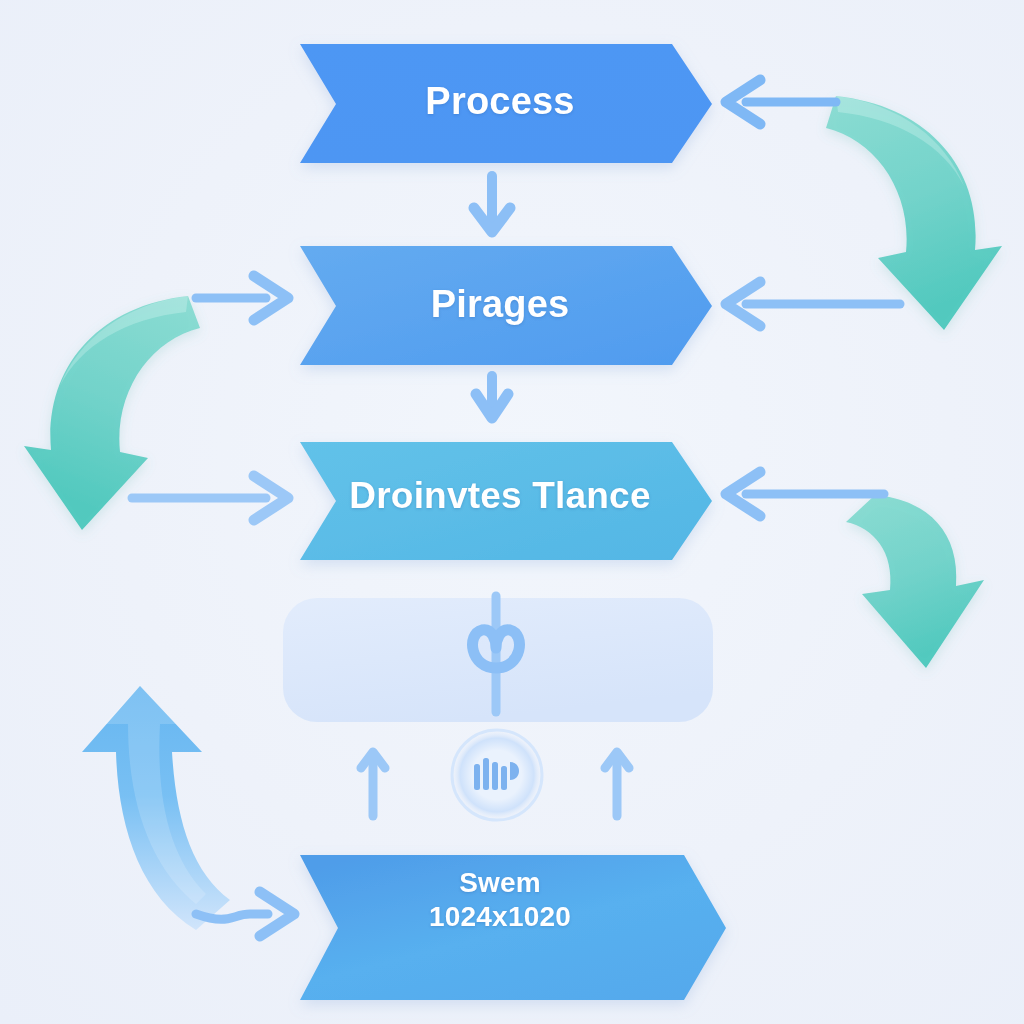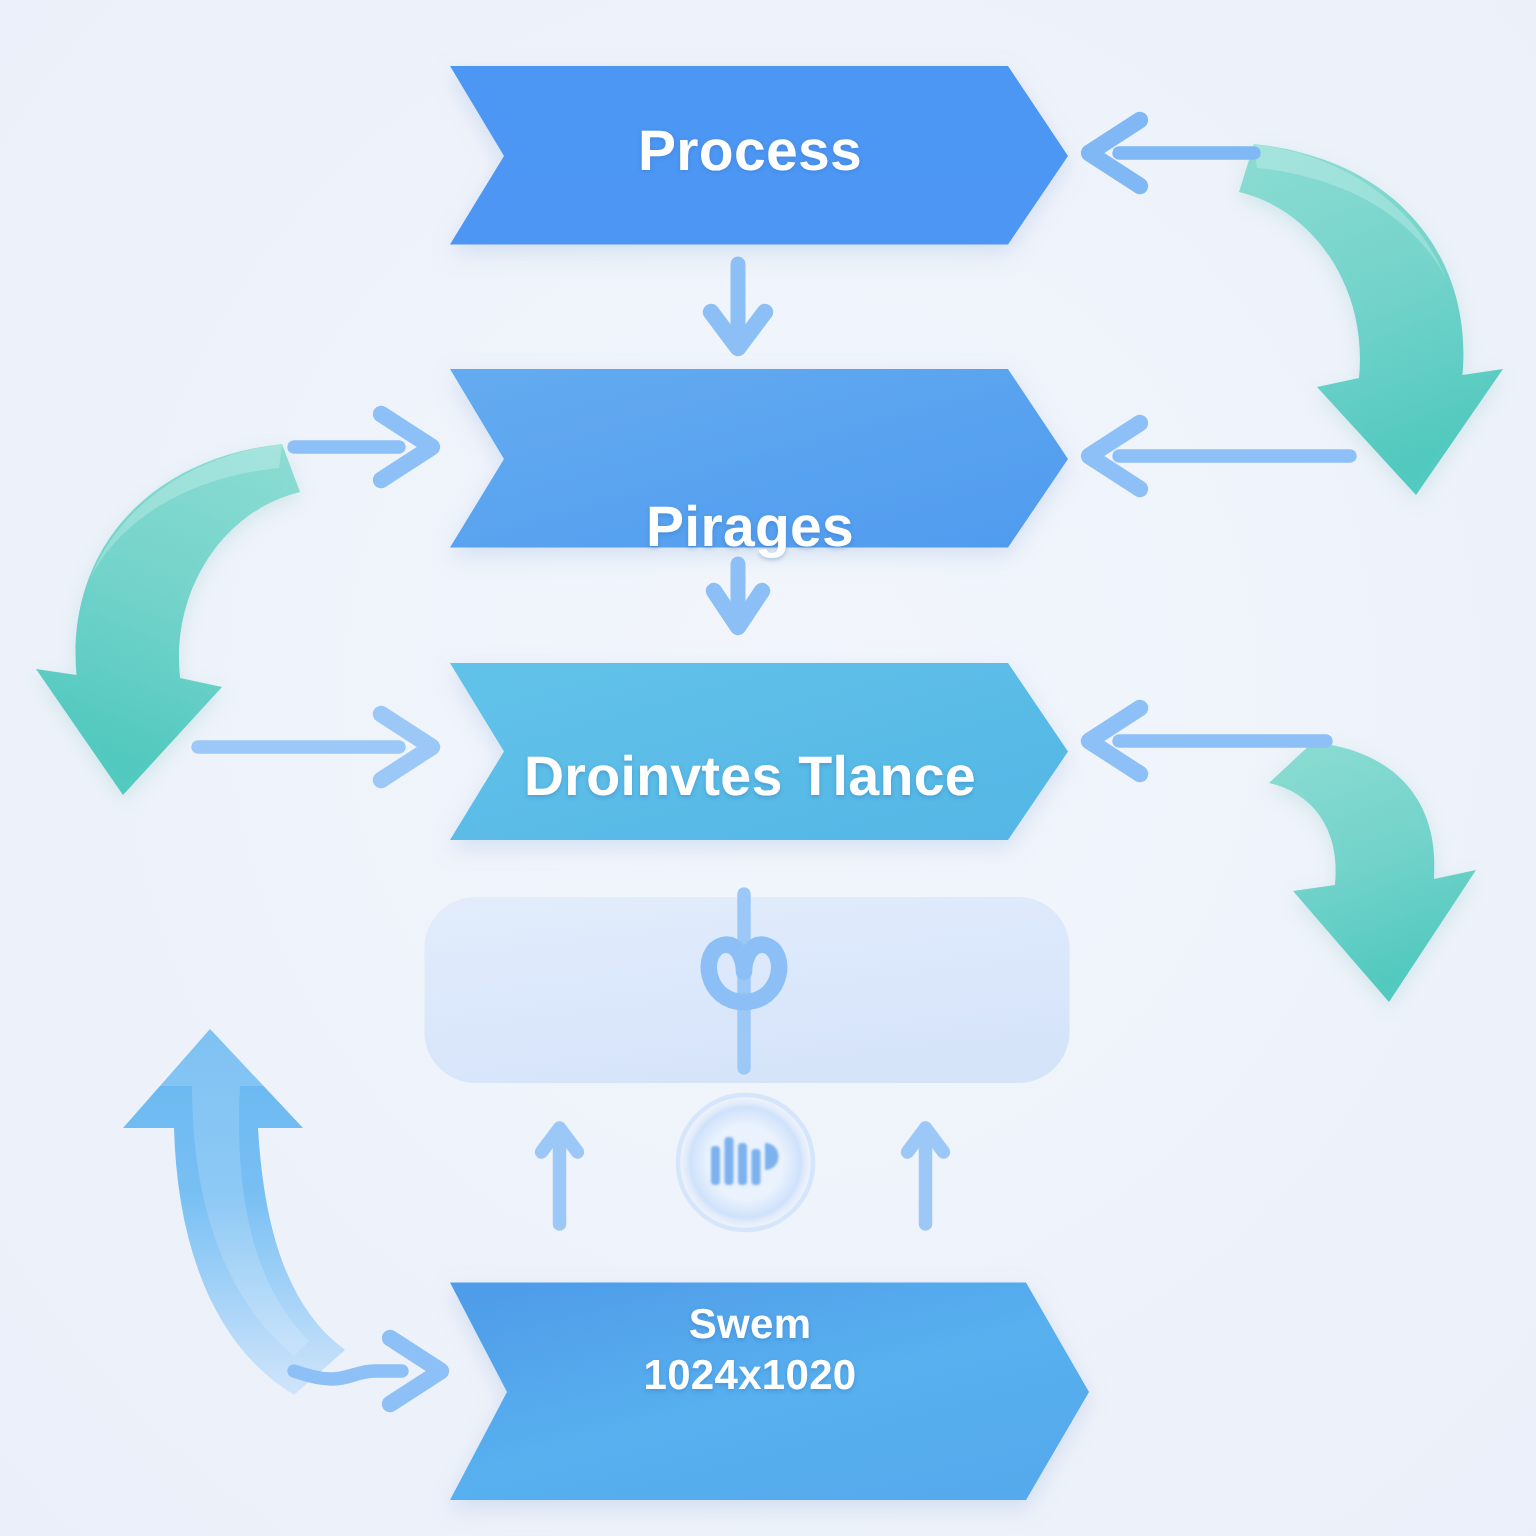--- a/index.html
+++ b/index.html
@@ -27,22 +27,22 @@
     color: #ffffff;
     font-weight: bold;
     text-align: center;
     line-height: 1.22;
     letter-spacing: 0.2px;
     text-shadow: 0 1px 3px rgba(40,90,160,0.30);
     pointer-events: none;
     white-space: pre-line;
   }
   .lbl-1 { left: 300px; top: 78px;  width: 400px; font-size: 38px; }
-  .lbl-2 { left: 300px; top: 281px; width: 400px; font-size: 38px; margin-top: 48px; }
-  .lbl-3 { left: 300px; top: 495px; width: 400px; font-size: 37px; filter: blur(0.35px); }
+  .lbl-2 { left: 300px; top: 281px; width: 400px; font-size: 38px; }
+  .lbl-3 { left: 300px; top: 473px; width: 400px; font-size: 37px; filter: blur(0.35px); }
   .lbl-4 { left: 300px; top: 866px; width: 400px; font-size: 28px; }
 </style>
 </head>
 <body>
 
 <div id="stage">
 
   <svg id="artsvg" viewBox="0 0 1024 1024">
     <defs>
       <linearGradient id="gChev1" x1="0" y1="0" x2="0" y2="1">

